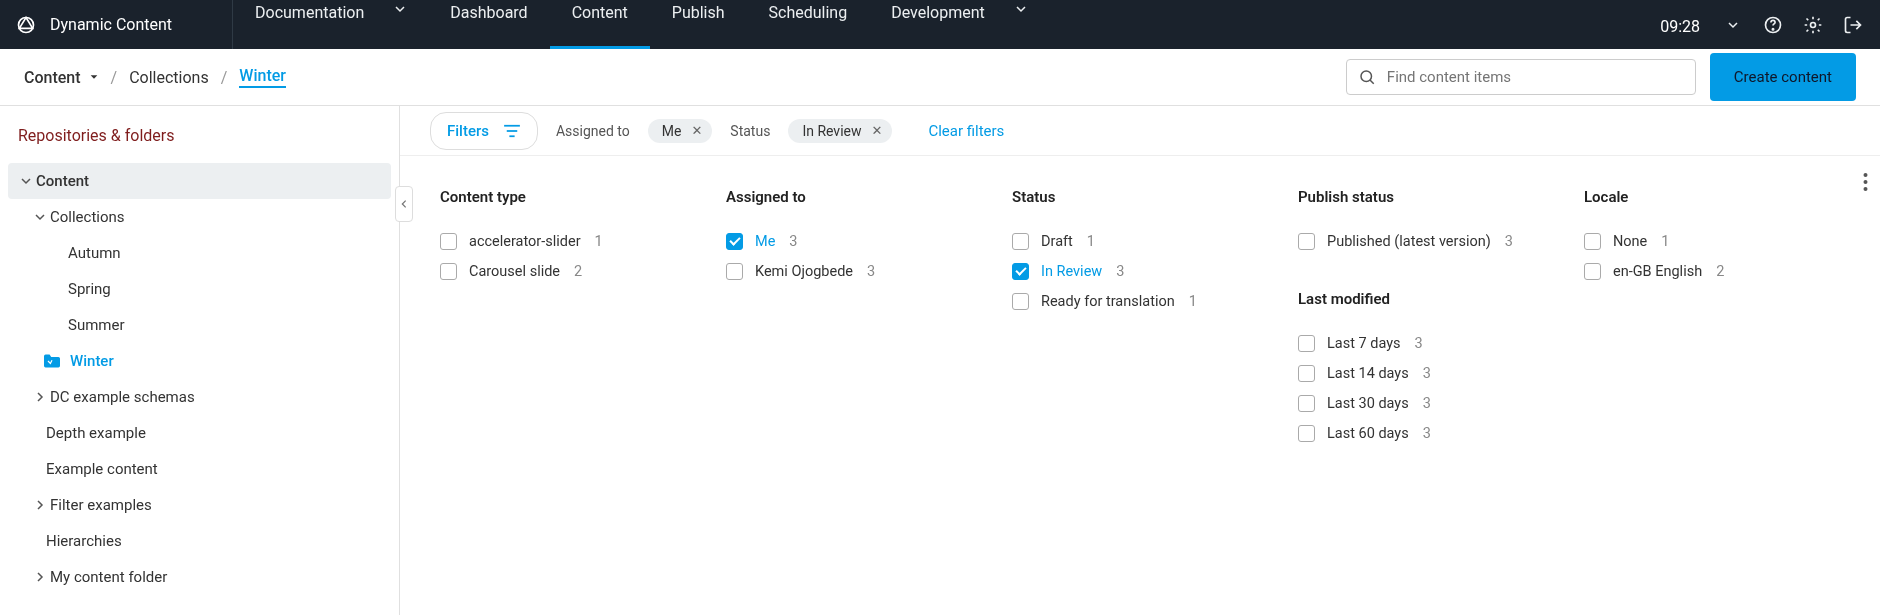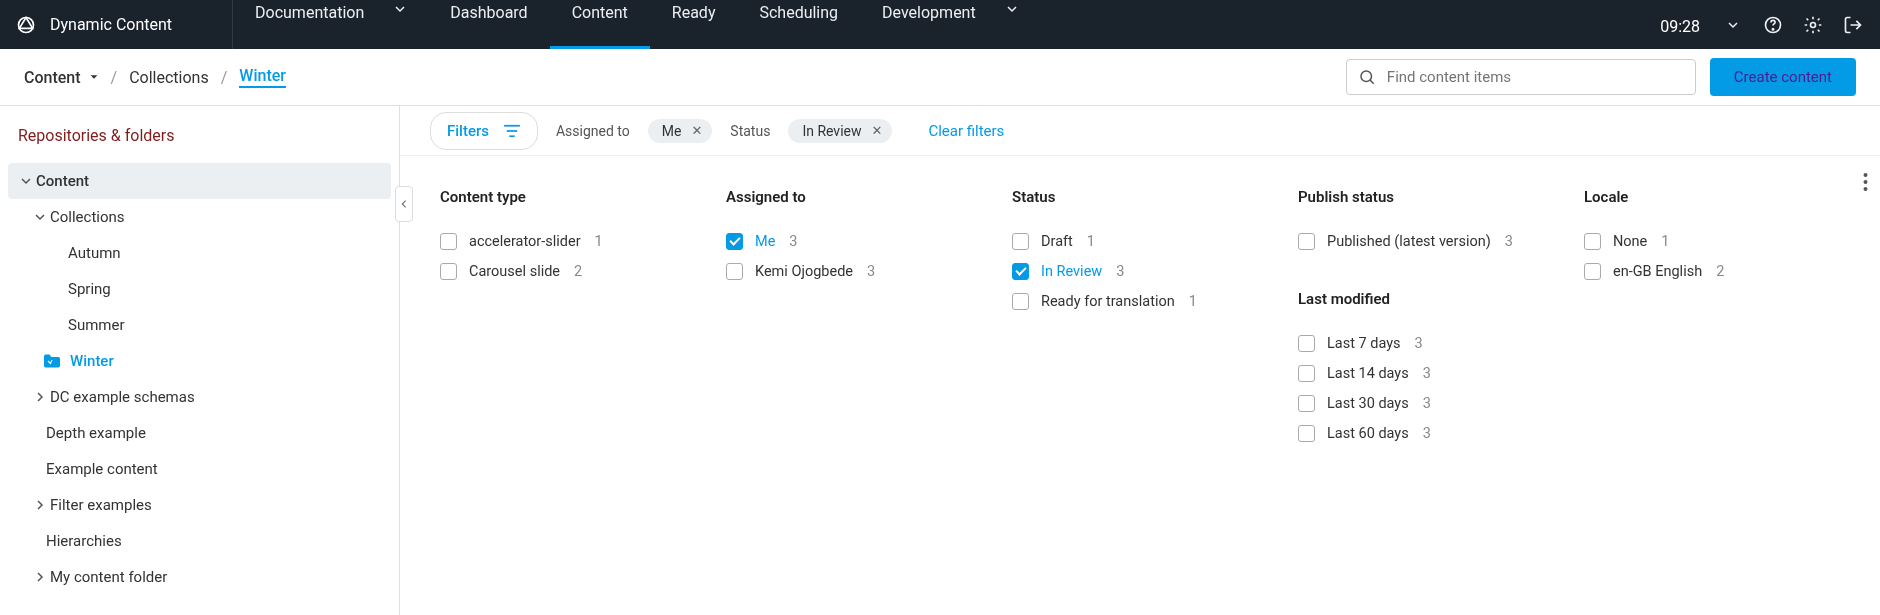--- a/index.html
+++ b/index.html
@@ -23,21 +23,21 @@
   .subhead { height: 57px; border-bottom: 1px solid #e0e0e0; display: flex; align-items: center; padding: 0 24px; gap: 14px; }
   .crumb { display: flex; align-items: center; gap: 12px; font-size: 16px; }
   .crumb-drop { display: flex; align-items: center; gap: 8px; cursor: pointer; font-weight: 500; }
   .crumb-sep { color: #999; }
   .crumb-link { color: #333; }
   .crumb-current { color: #039be5; border-bottom: 2px solid #039be5; font-weight: 500; padding-bottom: 1px; }
   .sub-spacer { flex: 1; }
   .search-wrap { position: relative; width: 350px; }
   .search-input { width: 100%; height: 36px; border: 1px solid #ccc; border-radius: 4px; padding: 0 12px 0 40px; font-size: 15px; background: #fff; }
   .search-icon-pos { position: absolute; left: 12px; top: 50%; transform: translateY(-50%); color: #555; }
-  .create-btn { height: 38px; padding: 0 24px; background: #039be5; color: #4c1d95; border: none; border-radius: 4px; font-size: 15px; cursor: pointer; }
+  .create-btn { height: 48px; padding: 0 24px; background: #039be5; color: #0f172a; border: none; border-radius: 4px; font-size: 15px; cursor: pointer; }
 
   
   .main { display: flex; height: calc(615px - 49px - 57px); }
 
   
   .sidebar { width: 400px; border-right: 1px solid #e0e0e0; display: flex; flex-direction: column; position: relative; }
   .sidebar-title { font-size: 16px; font-weight: 400; color: #7f1d1d; padding: 20px 18px 18px; }
   .tree { flex: 1; overflow: auto; padding: 0 8px 8px 8px; }
   .tree-row { display: flex; align-items: center; height: 36px; padding-left: 8px; border-radius: 4px; cursor: pointer; font-size: 15px; }
   .tree-row.sel { background: #eceff1; font-weight: 500; }
@@ -95,21 +95,21 @@
           </svg>
         </span>
     </div>
     <div class="topnav-item">
         <span>Dashboard</span>
       </div>
     <div class="topnav-item active">
         <span>Content</span>
       </div>
     <div class="topnav-item">
-        <span>Ready</span>
+        <span>Publish</span>
       </div>
     <div class="topnav-item">
         <span>Scheduling</span>
       </div>
     <div class="topnav-item">
       <span>Development</span>
       <span class="chev">
           <svg width="12" height="12" viewBox="0 0 12 12">
             <path d="M2 4 L6 8 L10 4" stroke="#eceff1" stroke-width="1.5" fill="none"></path>
           </svg>

